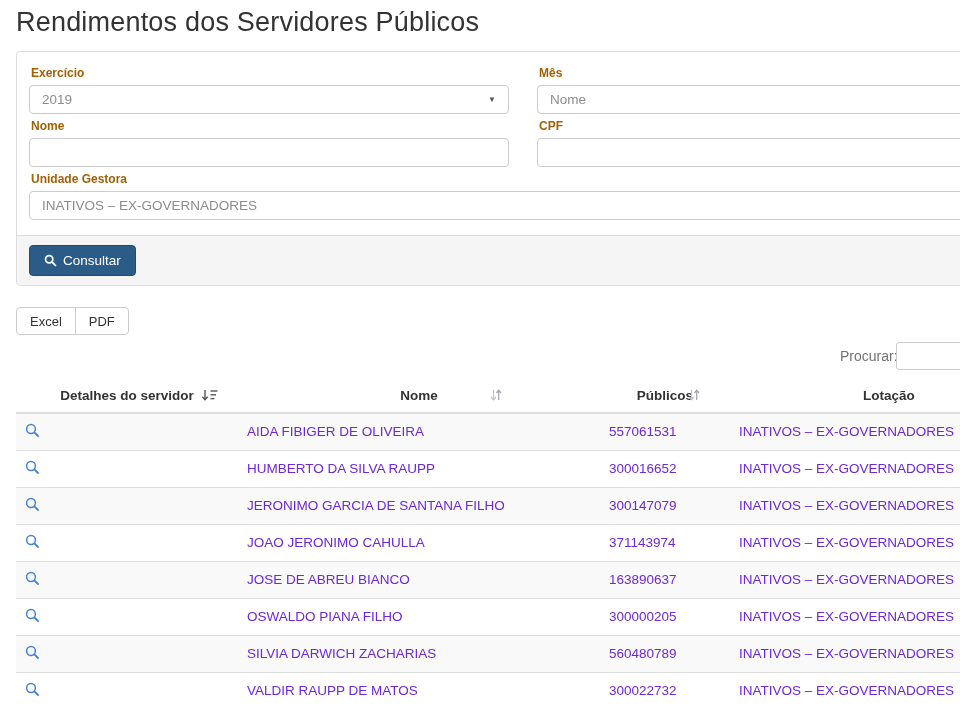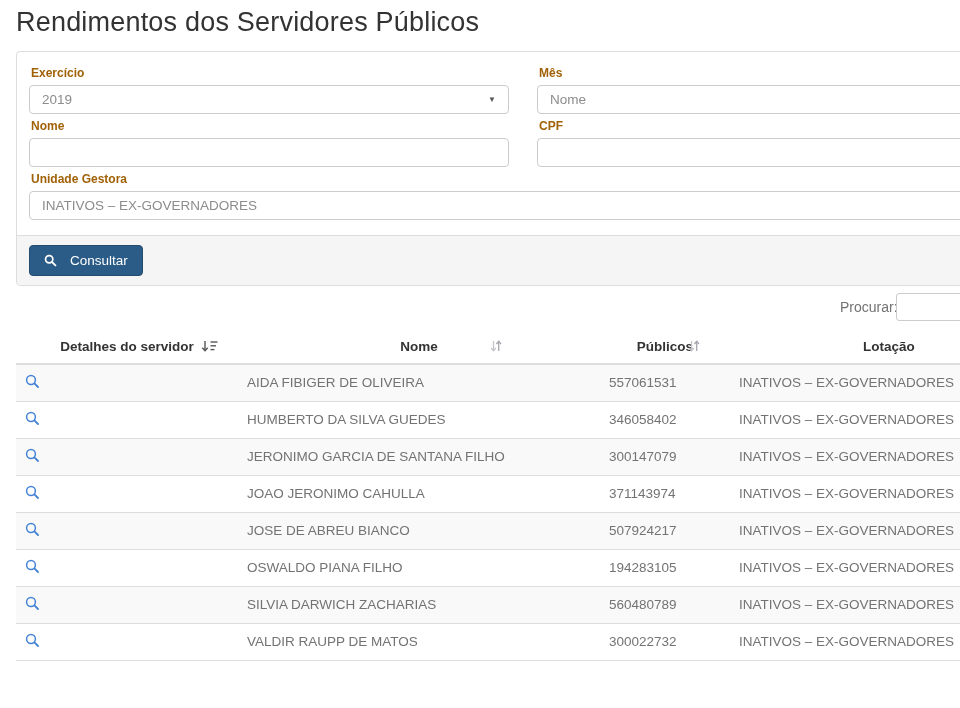--- a/index.html
+++ b/index.html
@@ -19,21 +19,21 @@
   .full { width:988px; }
   label.ctl-label { display:block; font-size:12px; font-weight:700; color:#a16207; margin:2px 0 5px 2px; }
   .control { height:29px; width:100%; border:1px solid #ccc; border-radius:4px; background:#fff;
              font-size:13.5px; color:#8c8c8c; display:flex; align-items:center; padding:0 12px;
              font-family:"Liberation Sans", sans-serif; }
   .control.sel { justify-content:space-between; }
   .caret { font-size:8px; color:#555; }
   input.control { display:block; line-height:27px; }
 
   .panel-footer { background:#f5f5f5; border-top:1px solid #ddd; border-radius:0 0 4px 4px; padding:9px 12px; }
-  .btn-primary { display:inline-flex; align-items:center; gap:13px; height:31px; padding:0 14px;
+  .btn-primary { display:inline-flex; align-items:center; gap:6px; height:31px; padding:0 14px;
                  background:#2b5c87; border:1px solid #234c70; border-radius:4px; color:#fff;
                  font-size:13.5px; font-family:"Liberation Sans", sans-serif; cursor:pointer; }
 
   
   .btn-group { margin-top:21px; display:inline-flex; }
   .btn-default { height:28px; padding:0 13px; background:#fff; border:1px solid #ccc; color:#333;
                  font-size:13px; font-family:"Liberation Sans", sans-serif; cursor:pointer; }
   .btn-default:first-child { border-radius:4px 0 0 4px; }
   .btn-default:last-child  { border-radius:0 4px 4px 0; margin-left:-1px; }
 
@@ -41,21 +41,21 @@
   .search-row { position:relative; height:32px; margin-top:5px; }
   .search-row label { position:absolute; left:824px; top:8px; font-size:14px; color:#737373; }
   .search-row input { position:absolute; left:880px; top:2px; width:170px; height:28px;
                       border:1px solid #ccc; border-radius:3px; padding:0 8px; font-size:13px;
                       font-family:"Liberation Sans", sans-serif; }
 
   
   table.grid { width:1032px; border-collapse:collapse; margin-top:7px; border-bottom:1px solid #ddd; }
   table.grid th { position:relative; text-align:center; font-size:13.5px; font-weight:700; color:#333;
                   padding:9px 9px; border-bottom:2px solid #ddd; white-space:nowrap; cursor:pointer; }
-  table.grid td { font-size:13.5px; color:#737373; padding:9px 9px; border-top:1px solid #ddd;
+  table.grid td { font-size:13.5px; color:#6d28d9; padding:9px 9px; border-top:1px solid #ddd;
                   line-height:14px; white-space:nowrap; }
   table.grid tbody tr:nth-child(odd) { background:#f9f9f9; }
   .sort-ico { position:absolute; top:9px; }
   .th-detalhes .sort-ico { right:20px; }
   .th-nome     .sort-ico { right:98px; }
   .th-matricula .sort-ico { right:30px; }
   a.row-link { display:inline-block; line-height:0; text-decoration:none; }
 </style>
 </head>
 <body>
@@ -103,20 +103,24 @@
         <button class="btn-primary">
           <svg width="13" height="13" viewBox="0 0 15 15">
             <circle cx="6" cy="6" r="4.2" fill="none" stroke="#ffffff" stroke-width="2"></circle>
             <line x1="9.3" y1="9.3" x2="13.2" y2="13.2" stroke="#ffffff" stroke-width="2.2" stroke-linecap="round"></line>
           </svg>
           <span>Consultar</span>
         </button>
       </div>
     </div>
 
+    <div class="btn-group">
+      <button class="btn-default">Excel</button>
+      <button class="btn-default">PDF</button>
+    </div>
 
     <div class="search-row">
       <label>Procurar:</label>
       <input type="text" value="" style="">
     </div>
 
     <table class="grid">
       <colgroup>
           <col style="width:222px">
           <col style="width:362px">
@@ -181,22 +185,22 @@
 
       <tr>
         <td>
           <a class="row-link" href="#">
             <svg width="15" height="15" viewBox="0 0 15 15">
               <circle cx="6" cy="6" r="4.4" fill="none" stroke="#4383d5" stroke-width="1.5"></circle>
               <line x1="9.4" y1="9.4" x2="13" y2="13" stroke="#4383d5" stroke-width="1.8" stroke-linecap="round"></line>
             </svg>
           </a>
         </td>
-        <td>HUMBERTO DA SILVA GUEDES</td>
-        <td>346058402</td>
+        <td>HUMBERTO DA SILVA RAUPP</td>
+        <td>300016652</td>
         <td>INATIVOS – EX-GOVERNADORES</td>
       </tr>
 
       <tr>
         <td>
           <a class="row-link" href="#">
             <svg width="15" height="15" viewBox="0 0 15 15">
               <circle cx="6" cy="6" r="4.4" fill="none" stroke="#4383d5" stroke-width="1.5"></circle>
               <line x1="9.4" y1="9.4" x2="13" y2="13" stroke="#4383d5" stroke-width="1.8" stroke-linecap="round"></line>
             </svg>
@@ -224,35 +228,35 @@
       <tr>
         <td>
           <a class="row-link" href="#">
             <svg width="15" height="15" viewBox="0 0 15 15">
               <circle cx="6" cy="6" r="4.4" fill="none" stroke="#4383d5" stroke-width="1.5"></circle>
               <line x1="9.4" y1="9.4" x2="13" y2="13" stroke="#4383d5" stroke-width="1.8" stroke-linecap="round"></line>
             </svg>
           </a>
         </td>
         <td>JOSE DE ABREU BIANCO</td>
-        <td>507924217</td>
+        <td>163890637</td>
         <td>INATIVOS – EX-GOVERNADORES</td>
       </tr>
 
       <tr>
         <td>
           <a class="row-link" href="#">
             <svg width="15" height="15" viewBox="0 0 15 15">
               <circle cx="6" cy="6" r="4.4" fill="none" stroke="#4383d5" stroke-width="1.5"></circle>
               <line x1="9.4" y1="9.4" x2="13" y2="13" stroke="#4383d5" stroke-width="1.8" stroke-linecap="round"></line>
             </svg>
           </a>
         </td>
         <td>OSWALDO PIANA FILHO</td>
-        <td>194283105</td>
+        <td>300000205</td>
         <td>INATIVOS – EX-GOVERNADORES</td>
       </tr>
 
       <tr>
         <td>
           <a class="row-link" href="#">
             <svg width="15" height="15" viewBox="0 0 15 15">
               <circle cx="6" cy="6" r="4.4" fill="none" stroke="#4383d5" stroke-width="1.5"></circle>
               <line x1="9.4" y1="9.4" x2="13" y2="13" stroke="#4383d5" stroke-width="1.8" stroke-linecap="round"></line>
             </svg>

